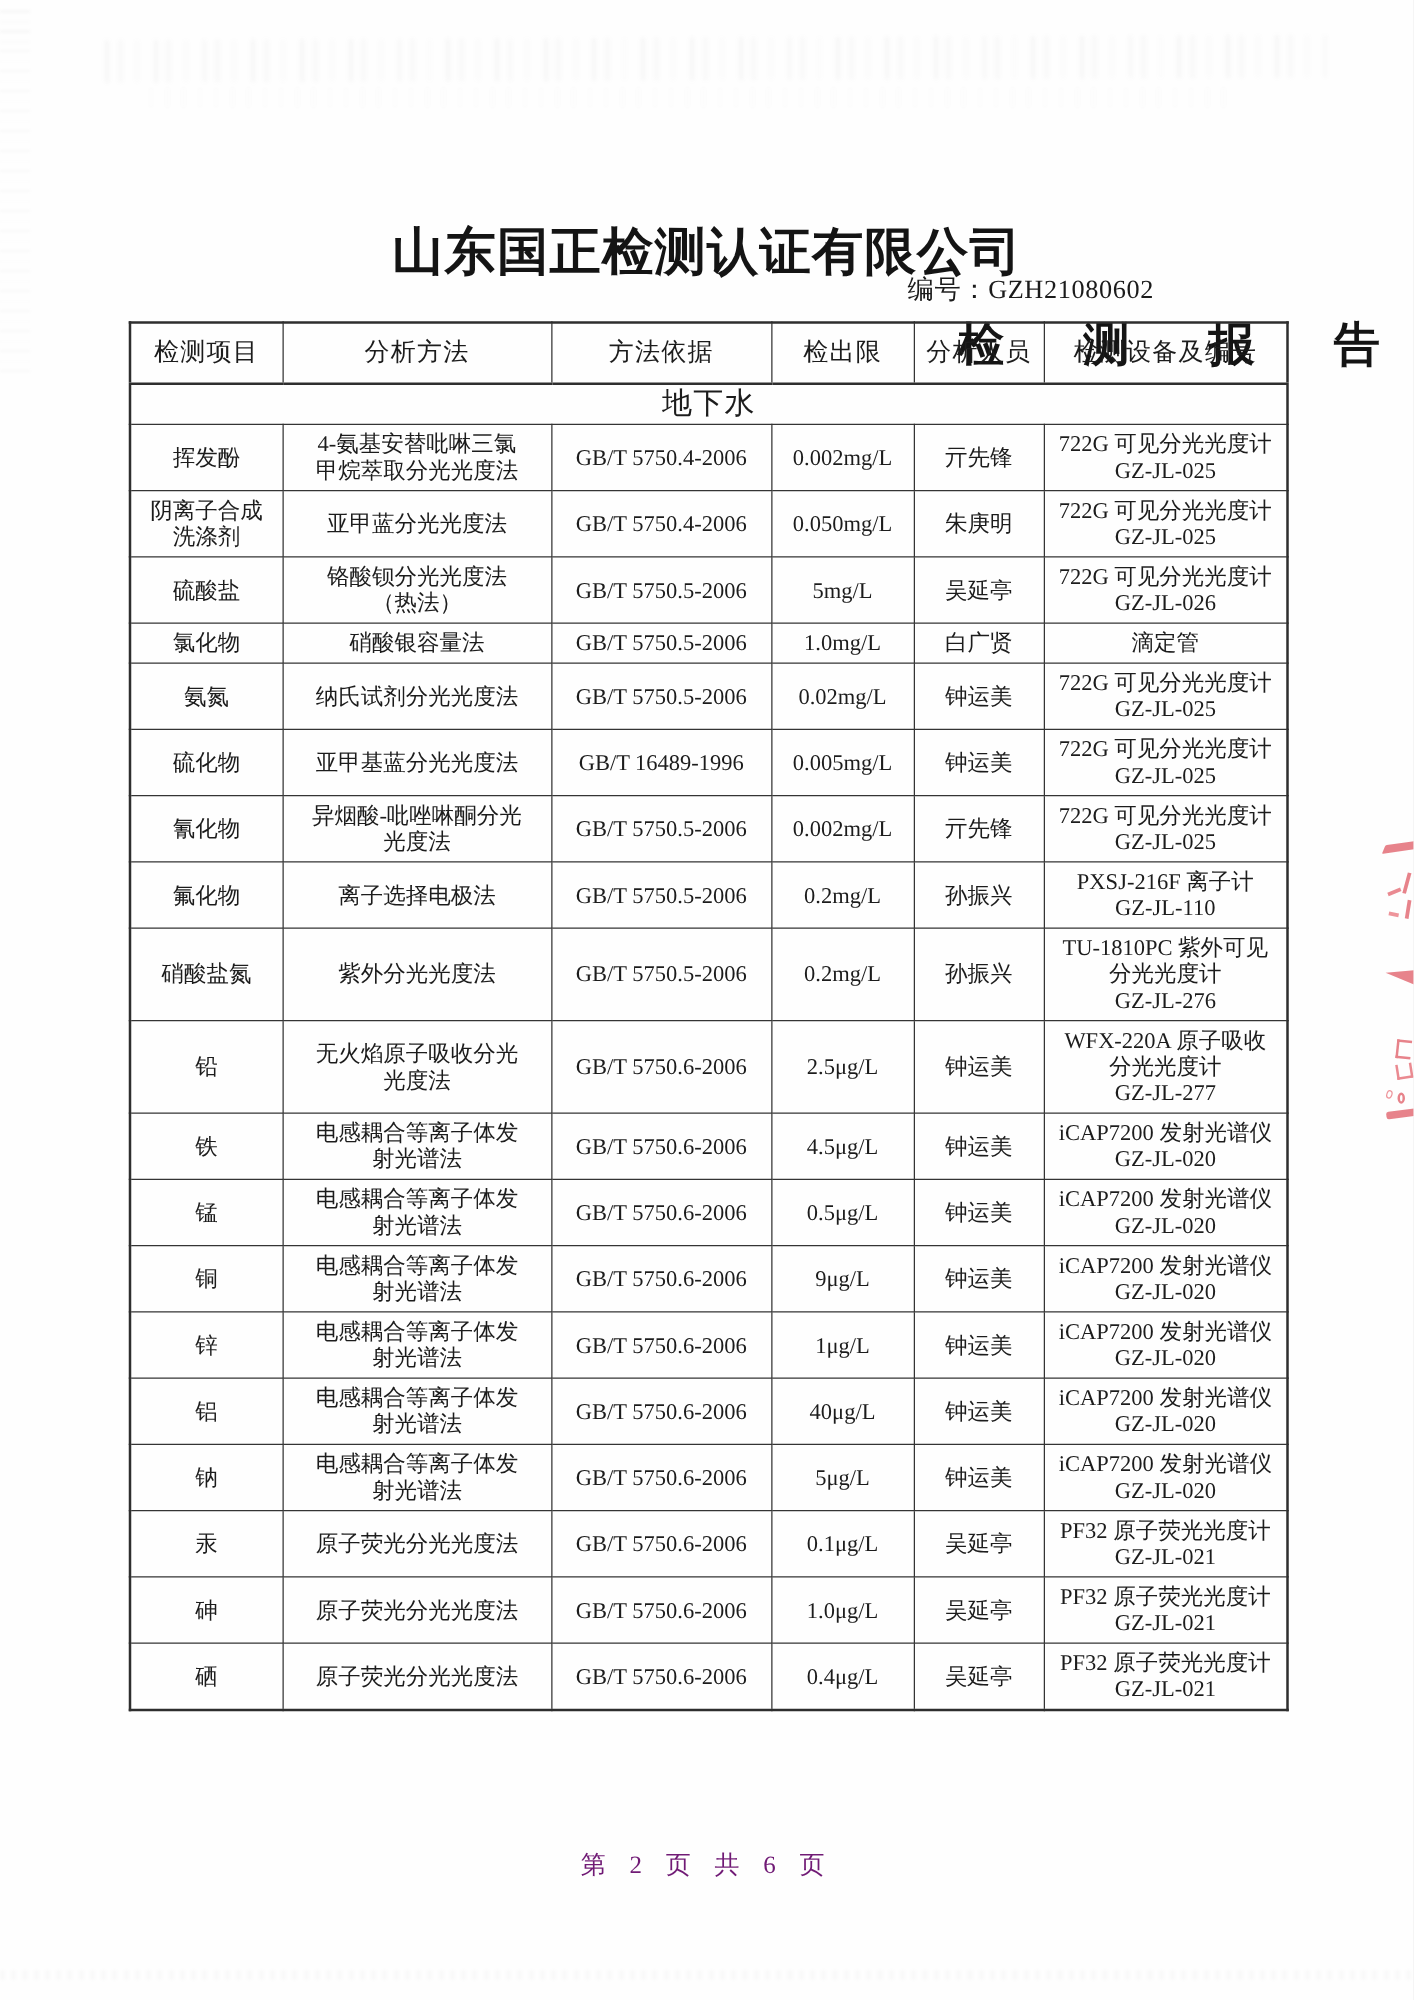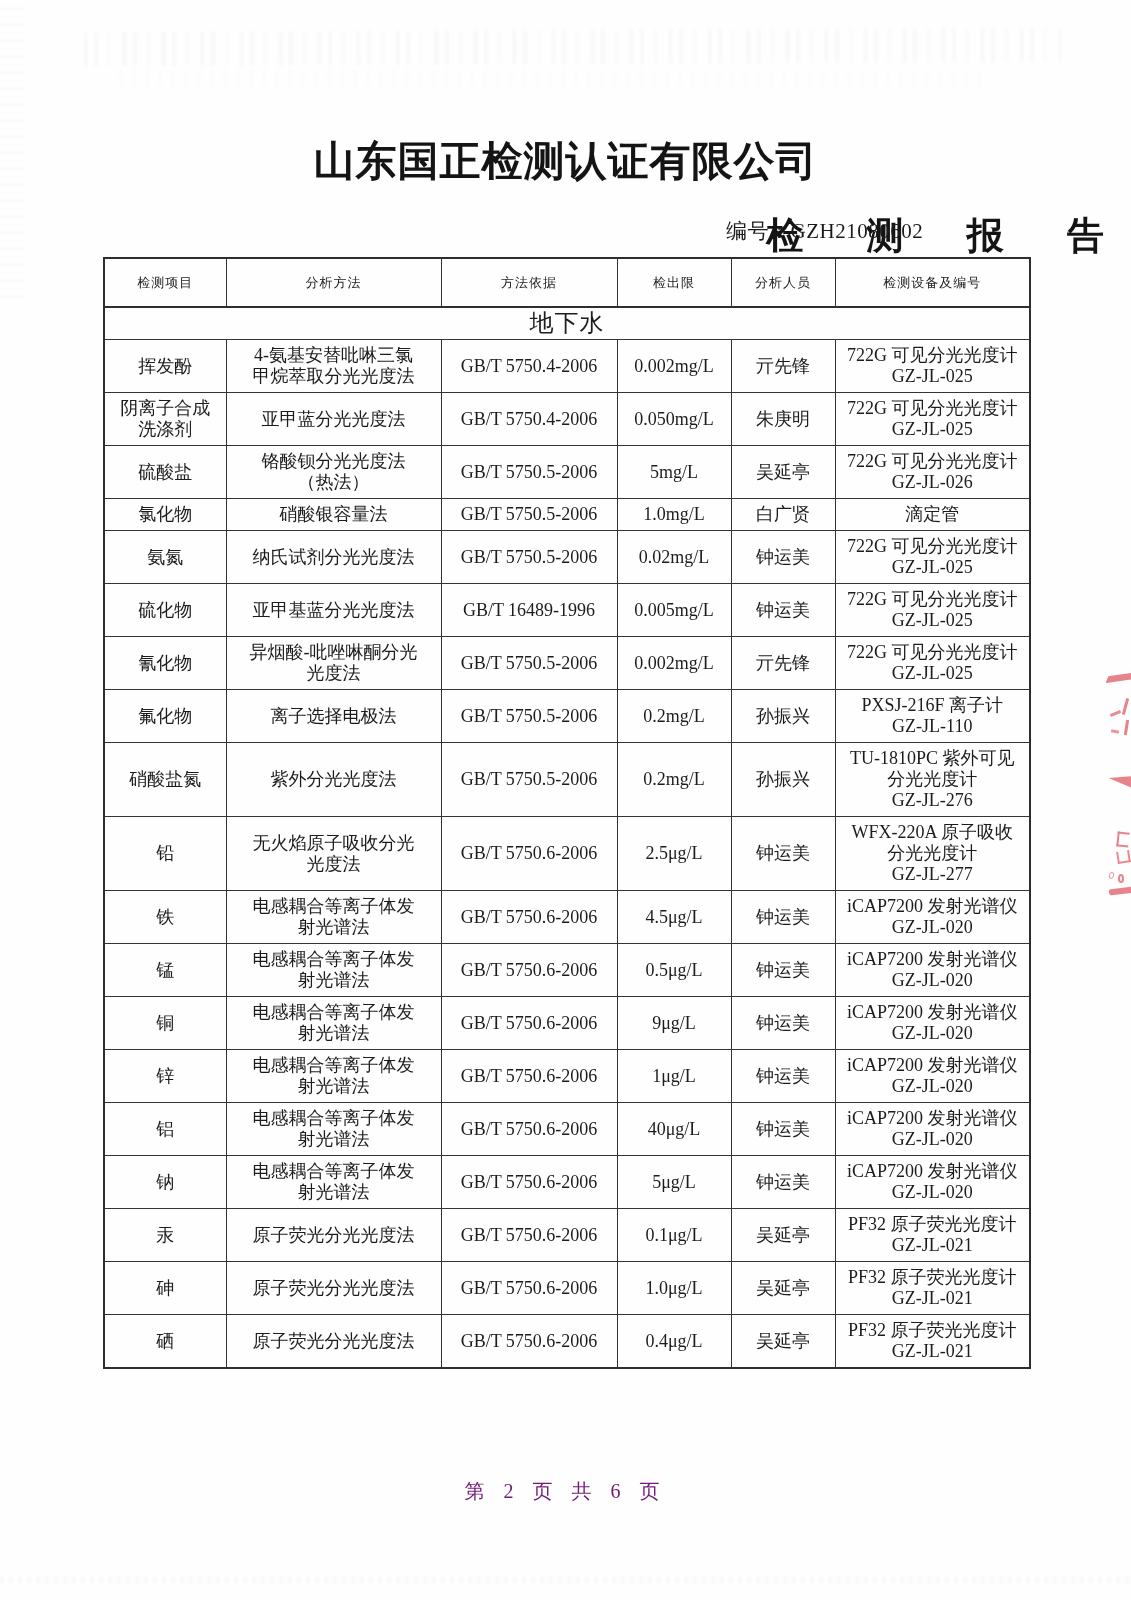--- a/index.html
+++ b/index.html
@@ -37,21 +37,21 @@
   }
   .bottom-noise {
     position:absolute; left:0; right:0; top:1576px; height:8px;
     background:repeating-linear-gradient(90deg,
       rgba(110,110,110,.10) 0 4px, transparent 4px 9px);
     filter:blur(1.3px); opacity:.35;
   }
 
   .doc-header { text-align:center; padding-top:134px; }
   .company-name {
-    font-size:41px; font-weight:bold; letter-spacing:1px; color:#141414;
+    font-size:41px; font-weight:bold; letter-spacing:1px; color:#141414;margin-top:40px;
   }
   .report-title {
     margin-top:22px;
     font-size:37px; font-weight:bold; color:#141414;
     letter-spacing:27px; margin-left:14px;text-align:right;
   }
   .report-no {
     position:absolute; left:726px; top:217px;
     font-size:21px; color:#1b1b1b; letter-spacing:.5px;
   }
@@ -66,21 +66,21 @@
   table.methods th, table.methods td {
     border:1.5px solid #343434;
     text-align:center; vertical-align:middle;
     line-height:21px;
     white-space:pre-line;
     color:#1c1c1c;
     padding:5px 3px;
   }
   table.methods { border:2.5px solid #2e2e2e; }
   table.methods thead th {
-    font-weight:normal; font-size:13px;
+    font-weight:normal; font-size:20px;
     padding:13px 2px;
     border-bottom:2.5px solid #2e2e2e;
     letter-spacing:1px;
   }
   td.section-cell { padding:10px 2px; font-size:24px; letter-spacing:1px; }
 
   .page-footer {
     position:absolute; left:0; right:0; top:1478px;
     text-align:center; font-size:20px; letter-spacing:7px; color:#701a75;
   }

